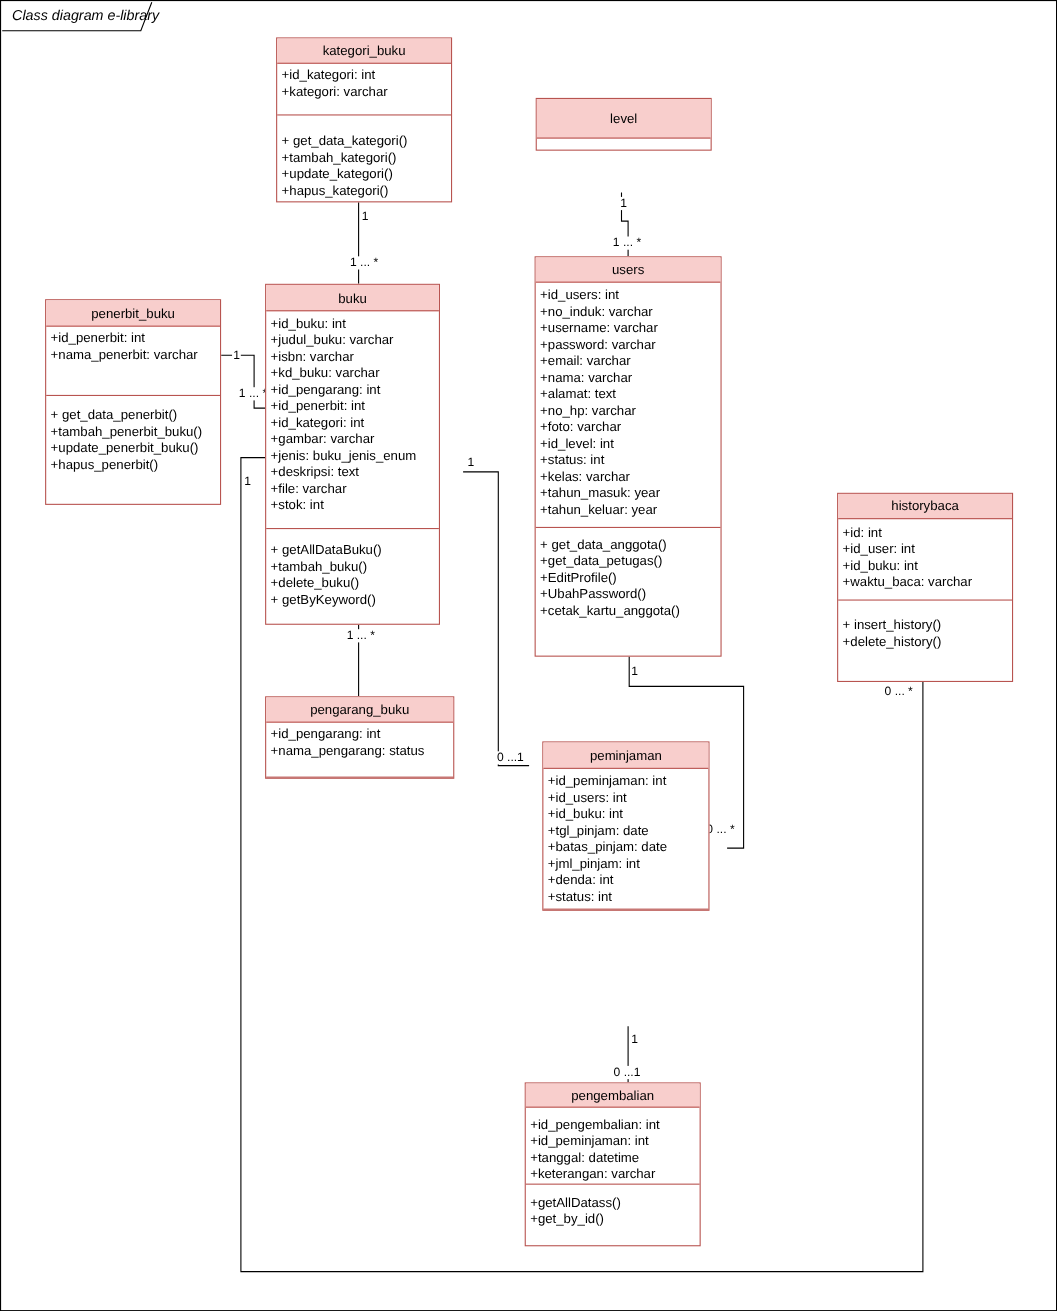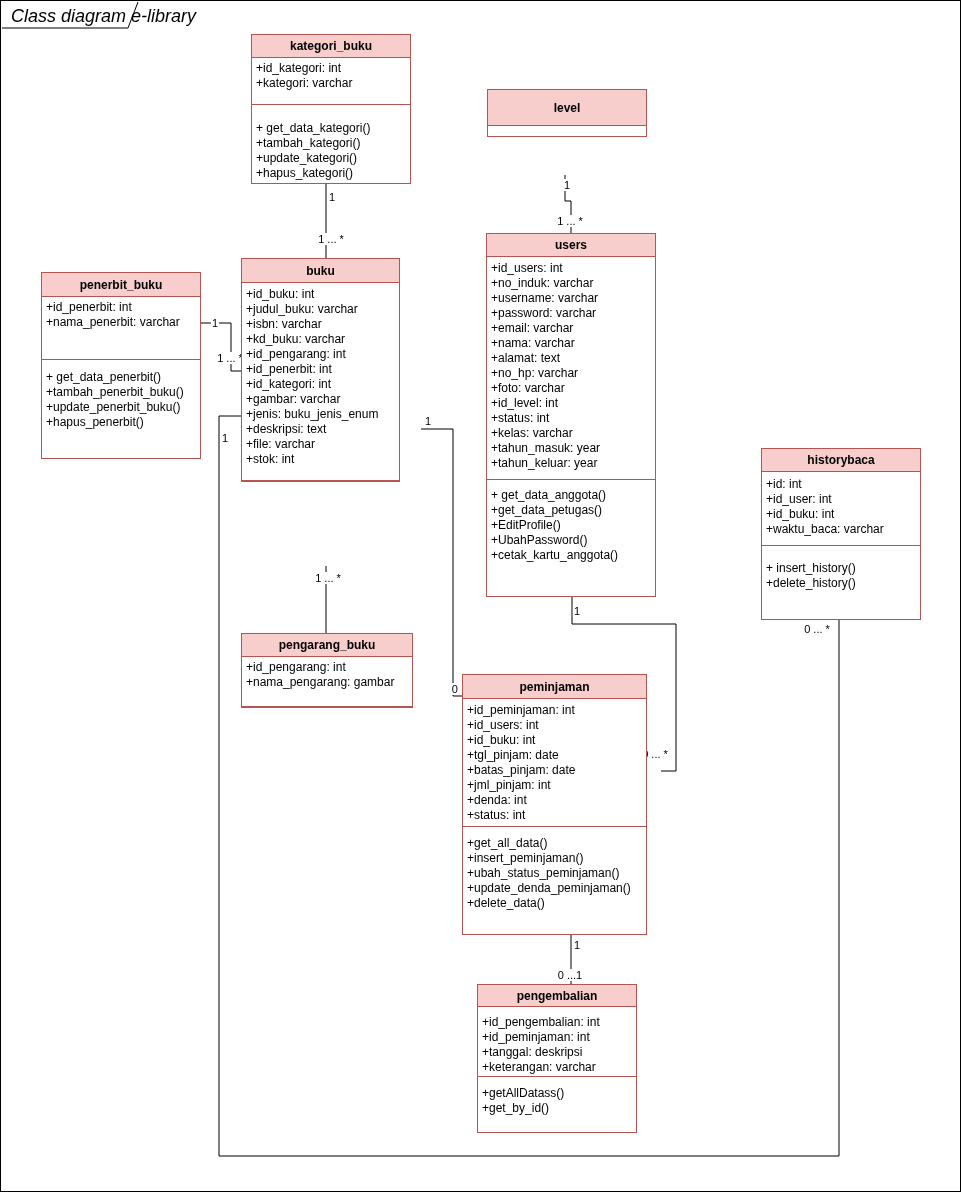--- a/index.html
+++ b/index.html
@@ -14,29 +14,29 @@
     position:relative;width:961px;height:1192px;
     background:var(--background);
     border:1px solid #000;
     overflow:hidden;
   }
   #lines{position:absolute;left:0;top:0;width:961px;height:1192px;}
   .rel{fill:none;stroke:var(--line);stroke-width:1;}
   .tab-outline{fill:none;stroke:#000;stroke-width:1;}
   .diagram-title{
     position:absolute;left:10px;top:5px;width:120px;
-    font-size:18px;font-style:italic;color:#000;white-space:nowrap;
+    font-size:13px;font-style:italic;color:#000;white-space:nowrap;
   }
   .uml-class{
     position:absolute;border:1px solid var(--border);background:#fff;
     font-size:12px;color:#000;
   }
   .hdr{
     background:var(--header-fill);border-bottom:1px solid var(--border);
-    font-weight:bold;text-align:center;display:flex;align-items:center;justify-content:center;
+    font-weight:normal;text-align:center;display:flex;align-items:center;justify-content:center;
     white-space:nowrap;overflow:hidden;
   }
   .sec{border-bottom:1px solid var(--border);overflow:hidden;}
   .sec.last{border-bottom:none;}
   .member{height:15px;line-height:15px;padding-left:4px;white-space:nowrap;overflow:hidden;}
   .mult{
     position:absolute;transform:translate(-50%,-50%);
     font-size:11px;line-height:12px;color:#000;background:#fff;padding:0 1px;white-space:nowrap;
   }
 </style>
@@ -116,20 +116,26 @@
         <div class="member">+isbn: varchar</div>
         <div class="member">+kd_buku: varchar</div>
         <div class="member">+id_pengarang: int</div>
         <div class="member">+id_penerbit: int</div>
         <div class="member">+id_kategori: int</div>
         <div class="member">+gambar: varchar</div>
         <div class="member">+jenis: buku_jenis_enum</div>
         <div class="member">+deskripsi: text</div>
         <div class="member">+file: varchar</div>
         <div class="member">+stok: int</div>
+      </div>
+    <div class="sec last" style="height:86px;padding-top:12px">
+        <div class="member">+ getAllDataBuku()</div>
+        <div class="member">+tambah_buku()</div>
+        <div class="member">+delete_buku()</div>
+        <div class="member">+ getByKeyword()</div>
       </div>
   </div>
 
   <div class="uml-class" style="left:485px;top:232px;width:170px">
     <div class="hdr" style="height:23px">users</div>
     <div class="sec" style="height:223px;padding-top:4px">
         <div class="member">+id_users: int</div>
         <div class="member">+no_induk: varchar</div>
         <div class="member">+username: varchar</div>
         <div class="member">+password: varchar</div>
@@ -164,51 +170,44 @@
     <div class="sec last" style="height:73px;padding-top:15px">
         <div class="member">+ insert_history()</div>
         <div class="member">+delete_history()</div>
       </div>
   </div>
 
   <div class="uml-class" style="left:240px;top:632px;width:172px">
     <div class="hdr" style="height:23px">pengarang_buku</div>
     <div class="sec" style="height:50px;padding-top:3px">
         <div class="member">+id_pengarang: int</div>
-        <div class="member">+nama_pengarang: gambar</div>
-      </div>
-  </div>
-
-  <div class="uml-class" style="left:461px;top:673px;width:185px">
+        <div class="member">+nama_pengarang: status</div>
+      </div>
+  </div>
+
+  <div class="uml-class" style="left:492px;top:673px;width:152px">
     <div class="hdr" style="height:24px">peminjaman</div>
     <div class="sec" style="height:128px;padding-top:4px">
         <div class="member">+id_peminjaman: int</div>
         <div class="member">+id_users: int</div>
         <div class="member">+id_buku: int</div>
         <div class="member">+tgl_pinjam: date</div>
         <div class="member">+batas_pinjam: date</div>
         <div class="member">+jml_pinjam: int</div>
         <div class="member">+denda: int</div>
         <div class="member">+status: int</div>
       </div>
-    <div class="sec last" style="height:107px;padding-top:9px">
-        <div class="member">+get_all_data()</div>
-        <div class="member">+insert_peminjaman()</div>
-        <div class="member">+ubah_status_peminjaman()</div>
-        <div class="member">+update_denda_peminjaman()</div>
-        <div class="member">+delete_data()</div>
-      </div>
   </div>
 
   <div class="uml-class" style="left:476px;top:983px;width:160px">
     <div class="hdr" style="height:22px">pengembalian</div>
     <div class="sec" style="height:70px;padding-top:8px">
         <div class="member">+id_pengembalian: int</div>
         <div class="member">+id_peminjaman: int</div>
-        <div class="member">+tanggal: deskripsi</div>
+        <div class="member">+tanggal: datetime</div>
         <div class="member">+keterangan: varchar</div>
       </div>
     <div class="sec last" style="height:55px;padding-top:9px">
         <div class="member">+getAllDatass()</div>
         <div class="member">+get_by_id()</div>
       </div>
   </div>
 
 </div>
 

